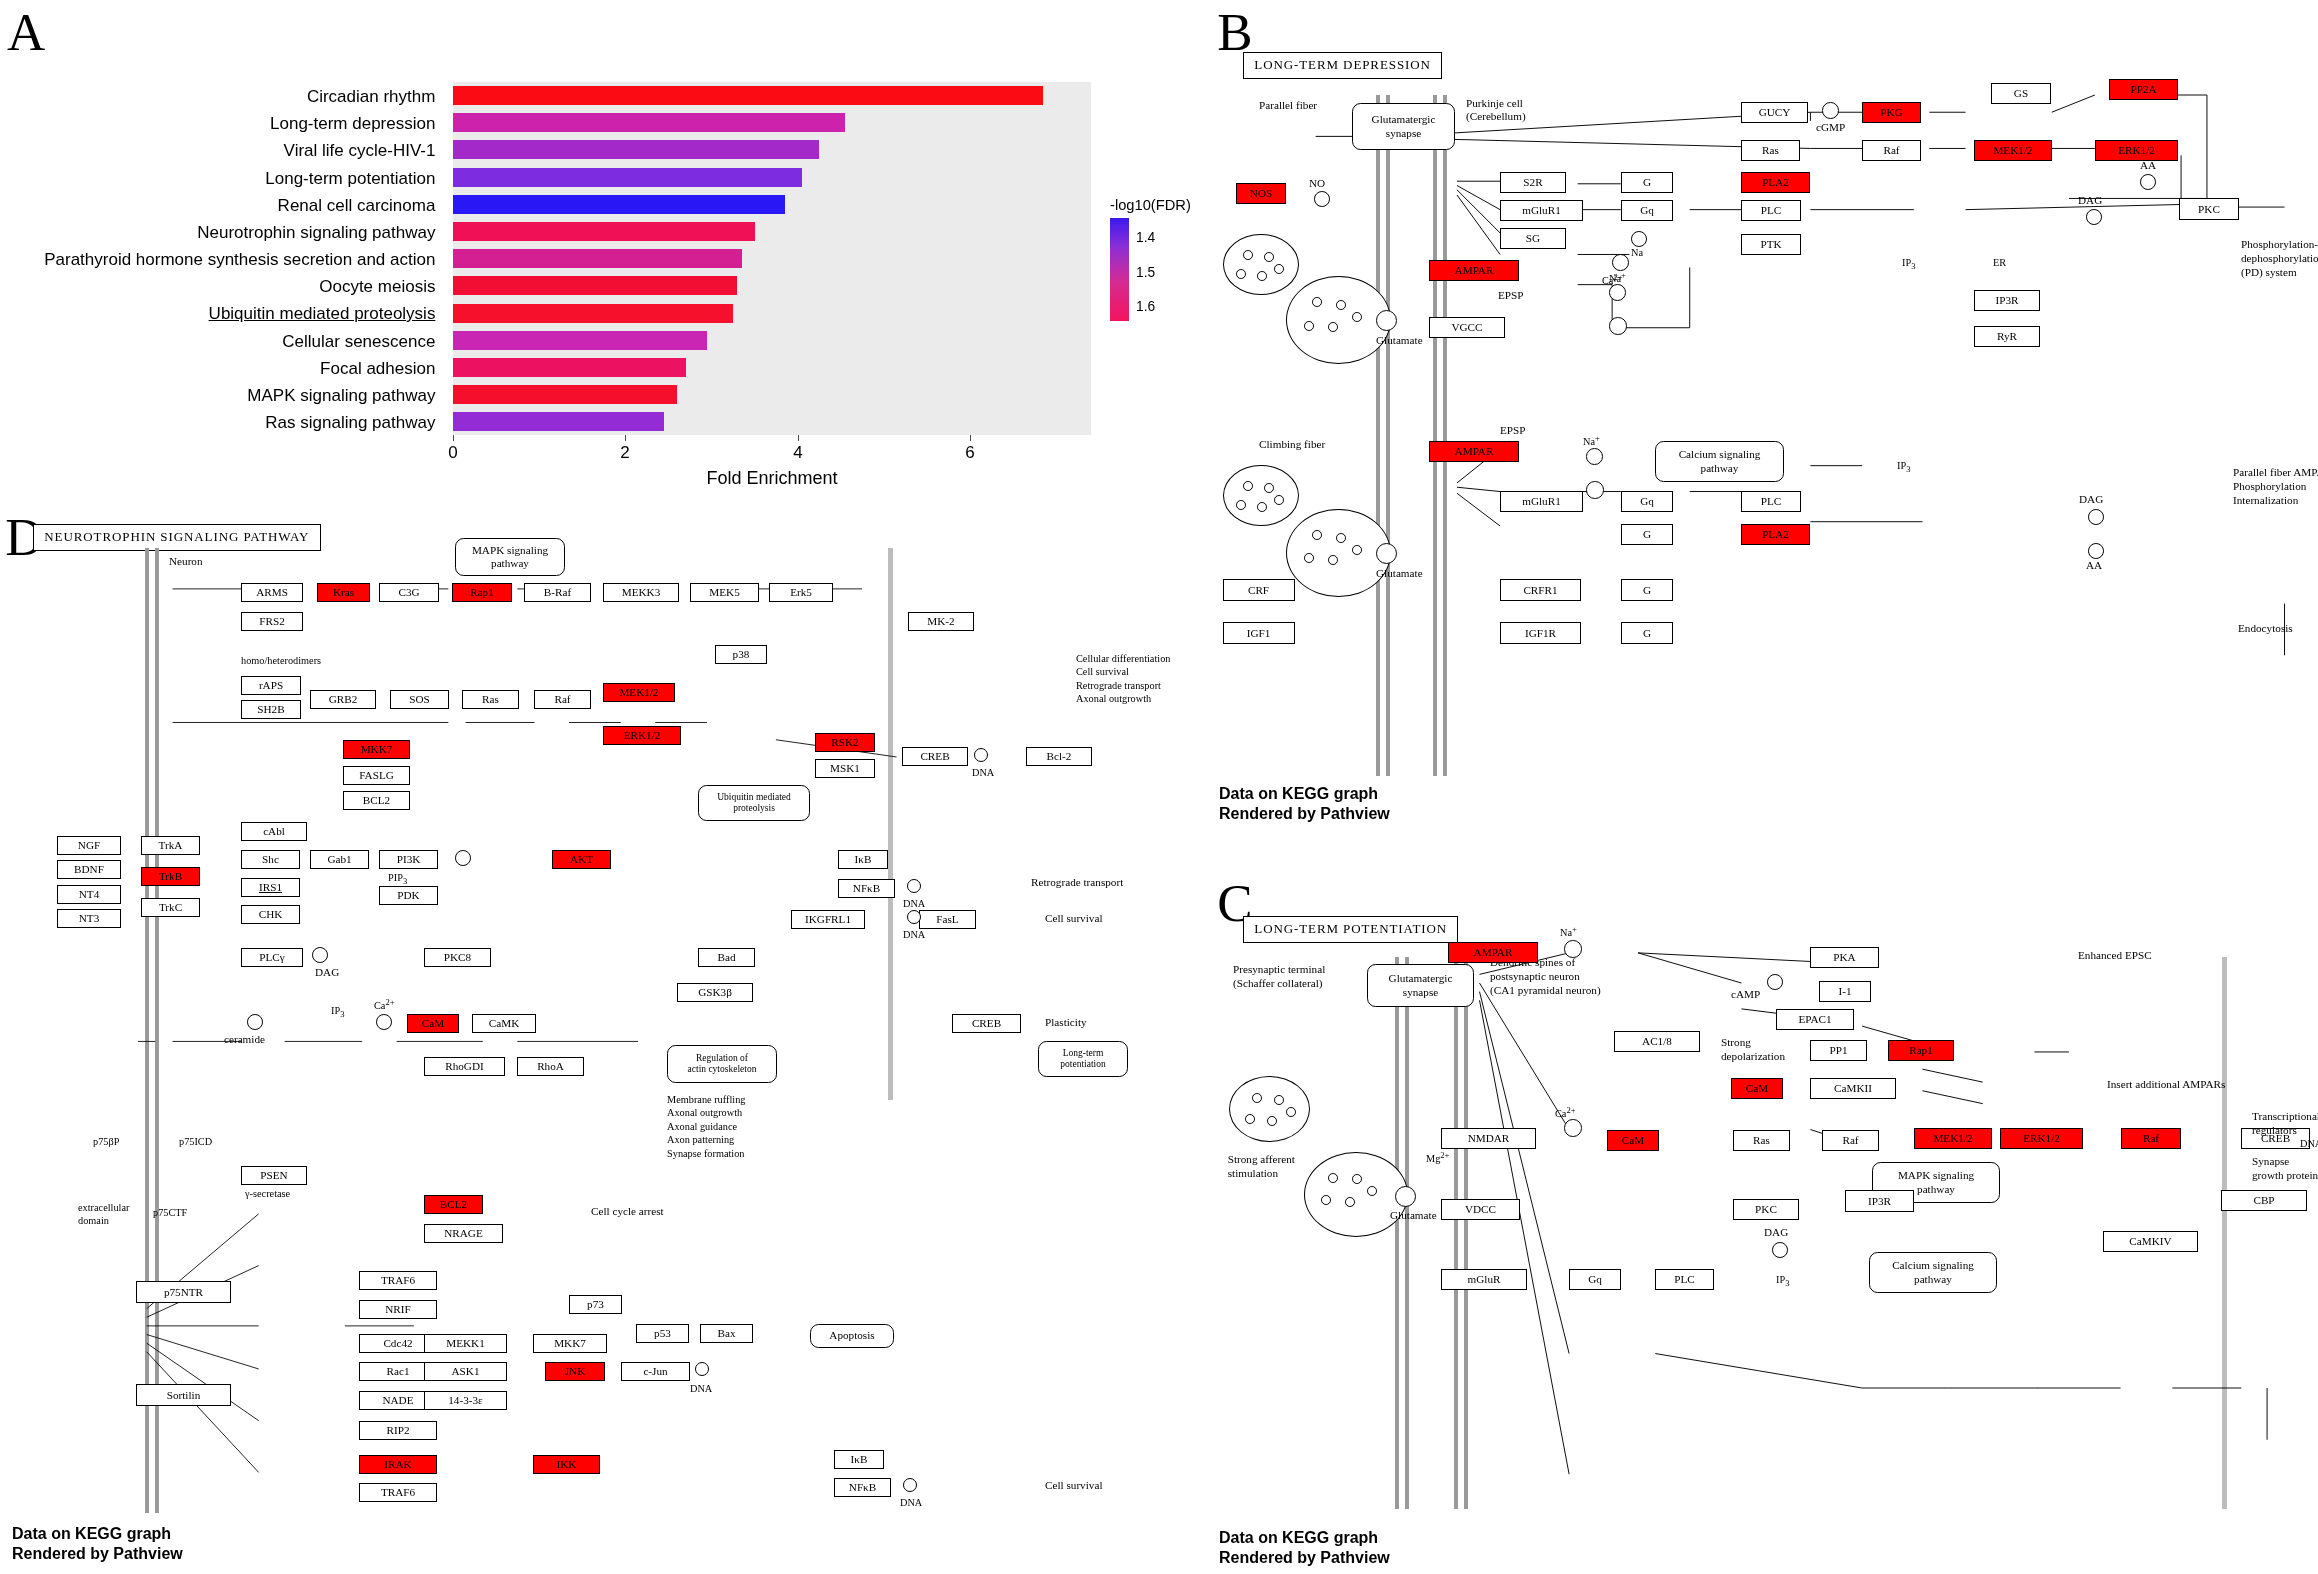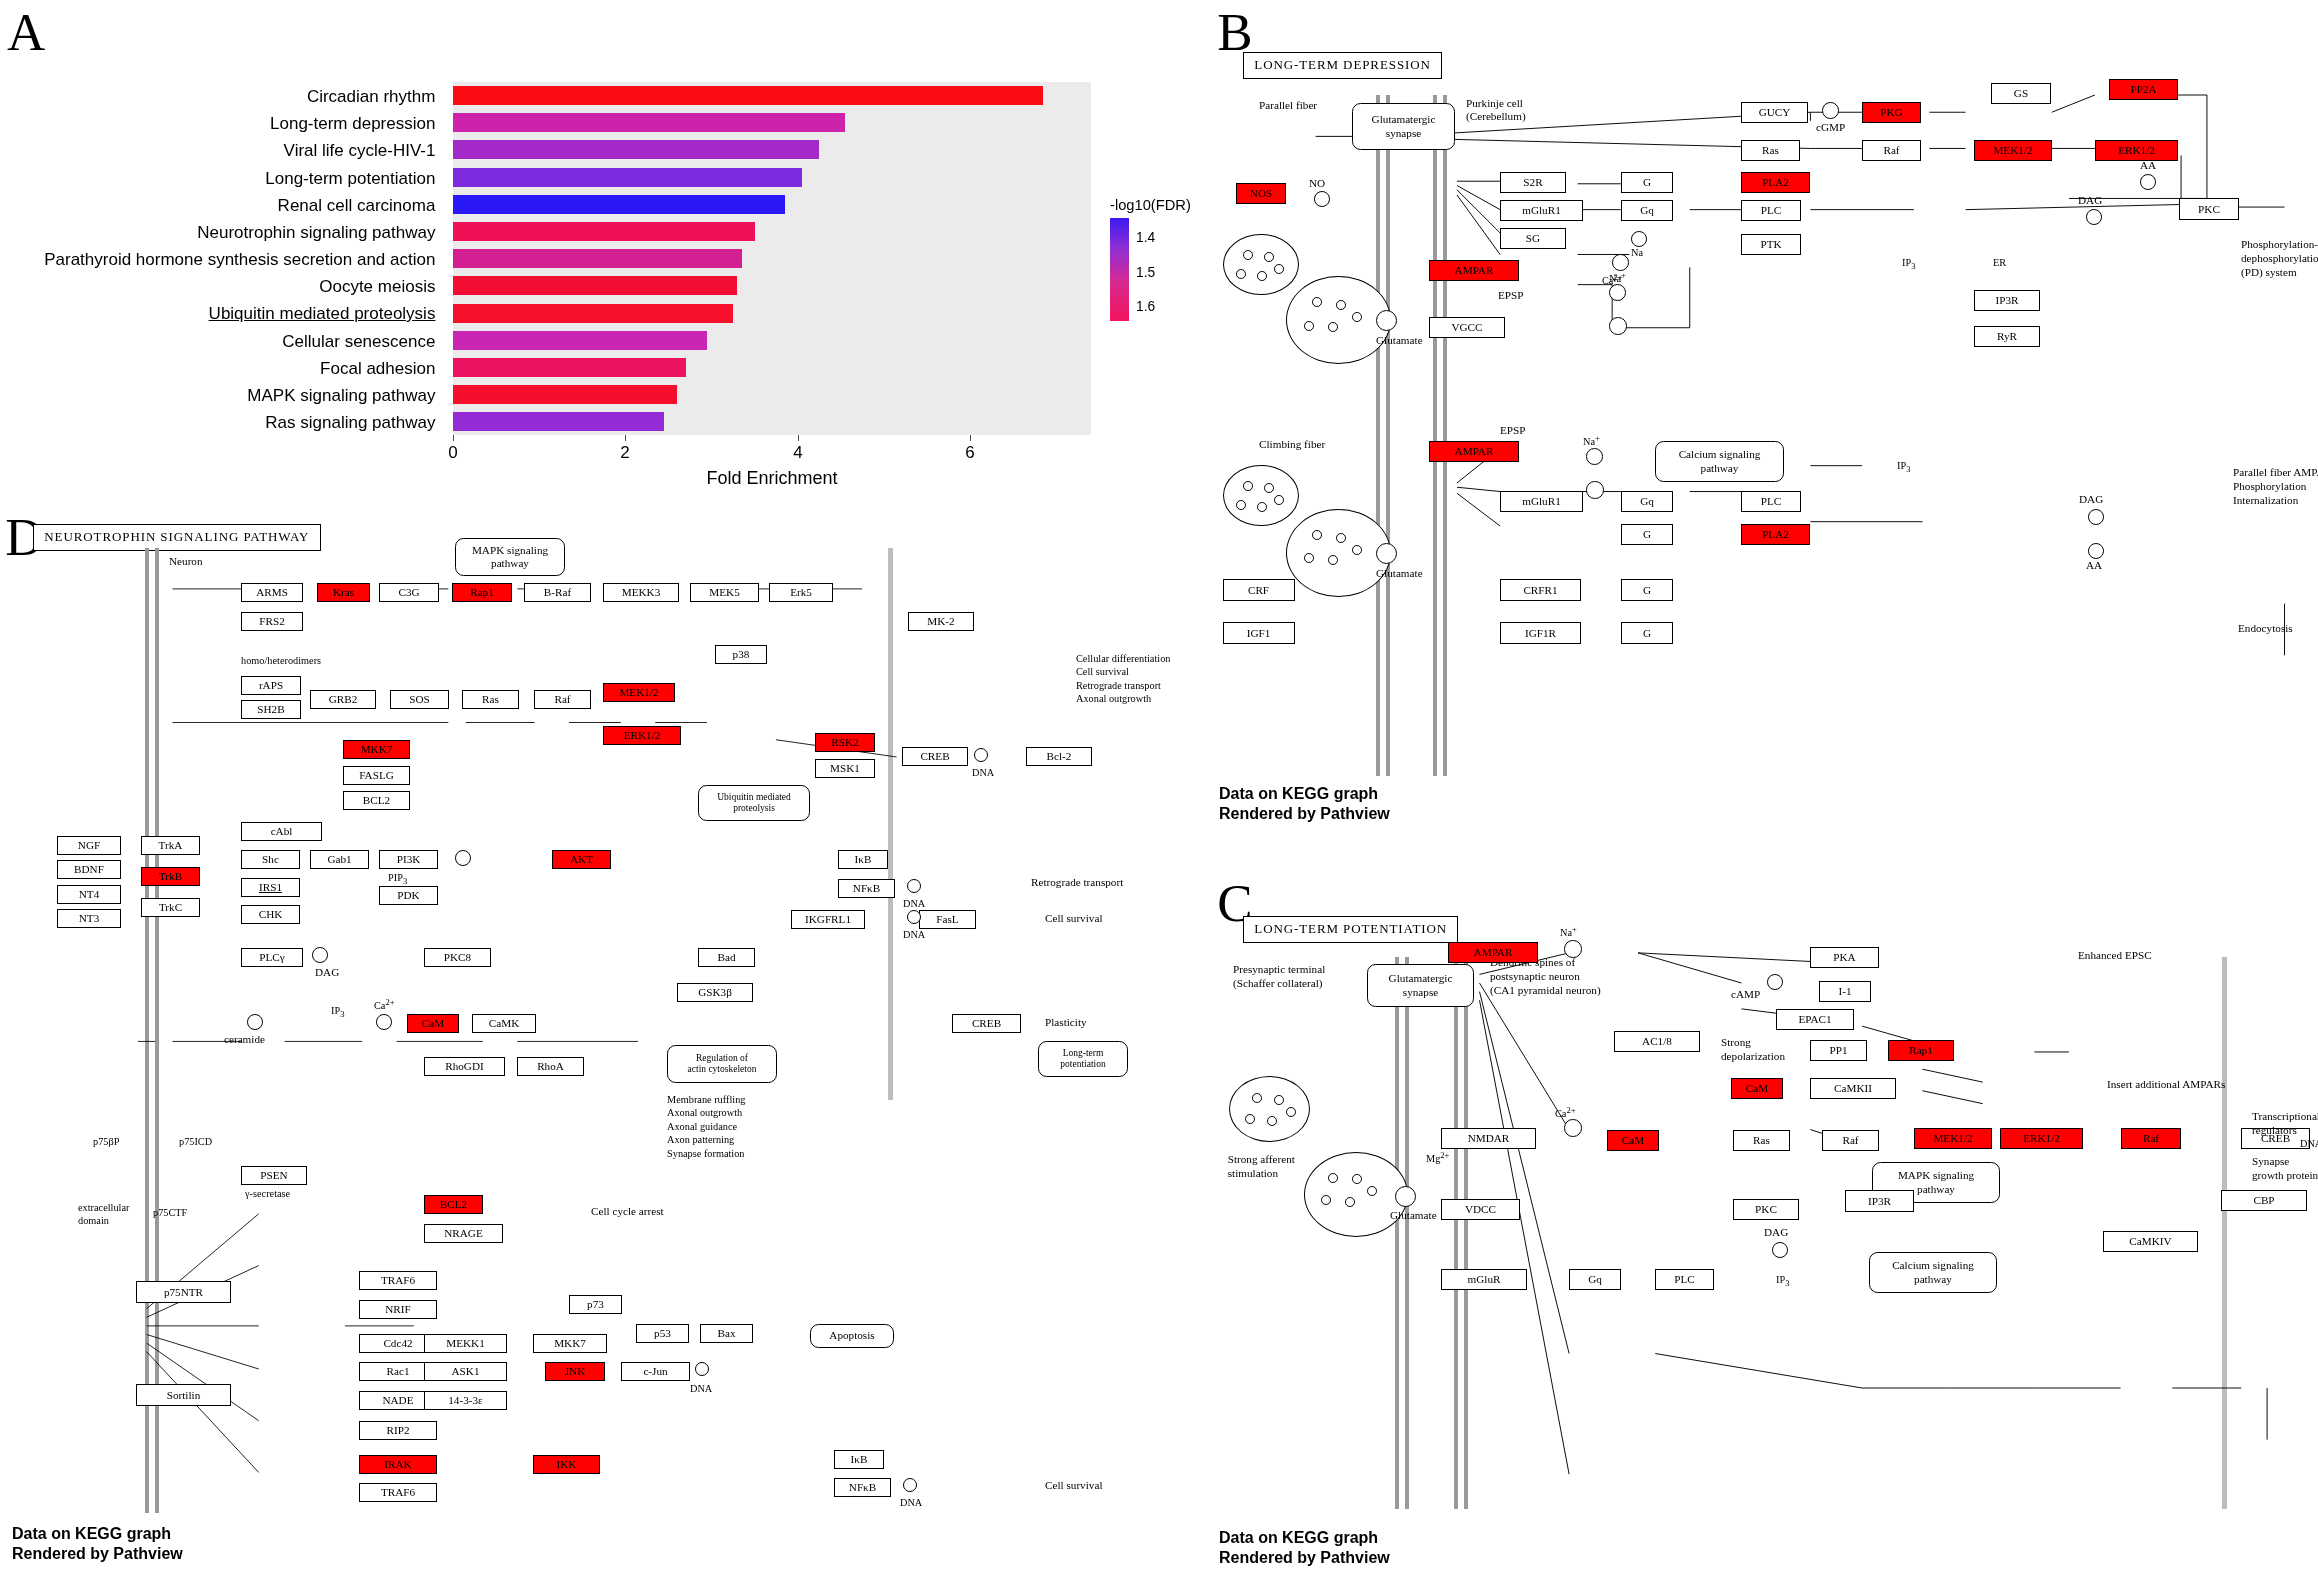--- a/index.html
+++ b/index.html
@@ -437,21 +437,21 @@
   <div class="ktext" style="left:1076px;top:145px;line-height:1.3;font-size:10.3px;">Cellular differentiation<br>Cell survival<br>Retrograde transport<br>Axonal outgrowth</div>
 
   <div class="kbox" style="left:57px;top:329px;width:64px;height:19px;">NGF</div>
   <div class="kbox" style="left:57px;top:353px;width:64px;height:19px;">BDNF</div>
   <div class="kbox" style="left:57px;top:378px;width:64px;height:19px;">NT4</div>
   <div class="kbox" style="left:57px;top:402px;width:64px;height:19px;">NT3</div>
   <div class="kbox" style="left:141px;top:329px;width:59px;height:19px;">TrkA</div>
   <div class="kbox red" style="left:141px;top:360px;width:59px;height:19px;">TrkB</div>
   <div class="kbox" style="left:141px;top:391px;width:59px;height:19px;">TrkC</div>
 
-  <div class="kbox" style="left:241px;top:315px;width:81px;height:19px;">cAbl</div>
+  <div class="kbox" style="left:241px;top:315px;width:66px;height:19px;">cAbl</div>
   <div class="kbox" style="left:241px;top:343px;width:59px;height:19px;">Shc</div>
   <div class="kbox" style="left:241px;top:371px;width:59px;height:19px;text-decoration:underline;">IRS1</div>
   <div class="kbox" style="left:241px;top:398px;width:59px;height:19px;">CHK</div>
   <div class="kbox" style="left:310px;top:343px;width:59px;height:19px;">Gab1</div>
   <div class="kbox" style="left:343px;top:259px;width:67px;height:19px;">FASLG</div>
   <div class="kbox" style="left:343px;top:284px;width:67px;height:19px;">BCL2</div>
   <div class="kbox" style="left:379px;top:343px;width:59px;height:19px;">PI3K</div>
   <div class="ktext small" style="left:388px;top:365px;">PIP<sub>3</sub></div>
   <div class="circle" style="left:455px;top:343px;width:13.8px;height:13.8px;"></div>
   <div class="kbox" style="left:379px;top:379px;width:59px;height:19px;">PDK</div>

